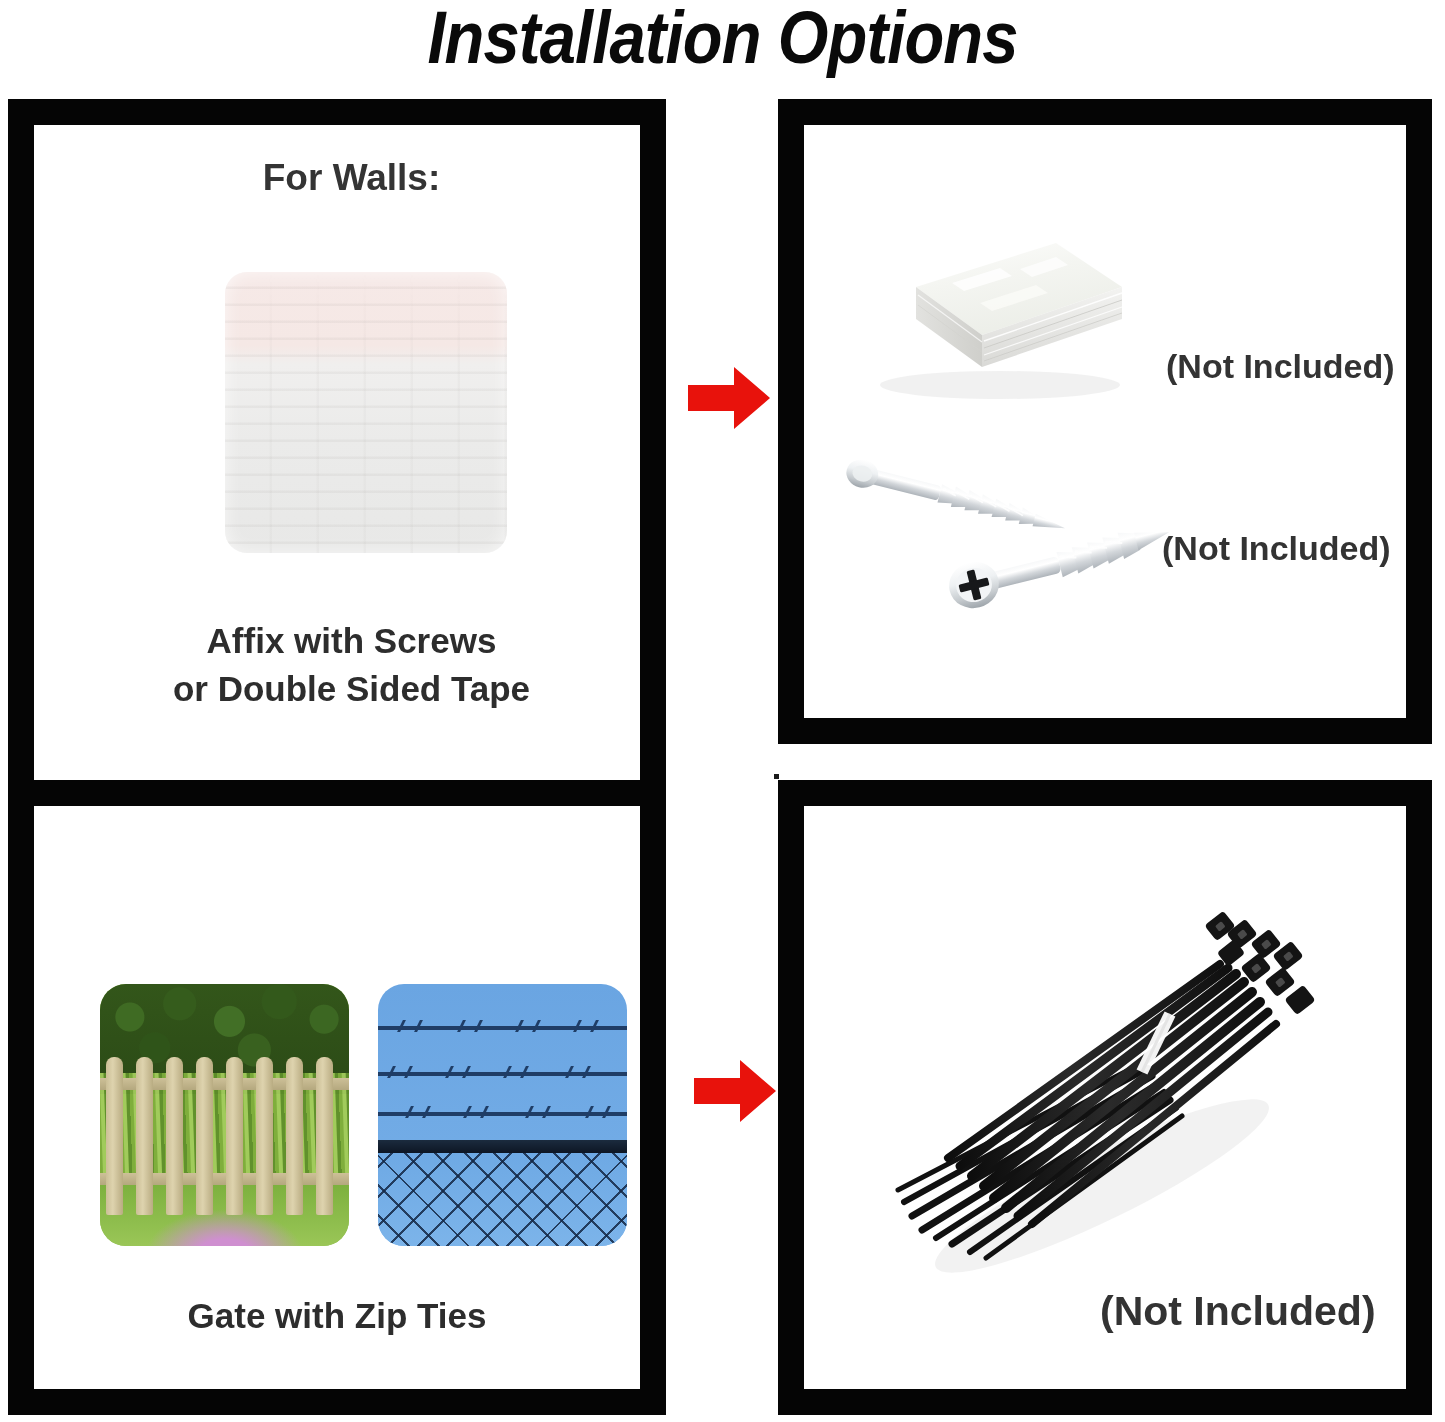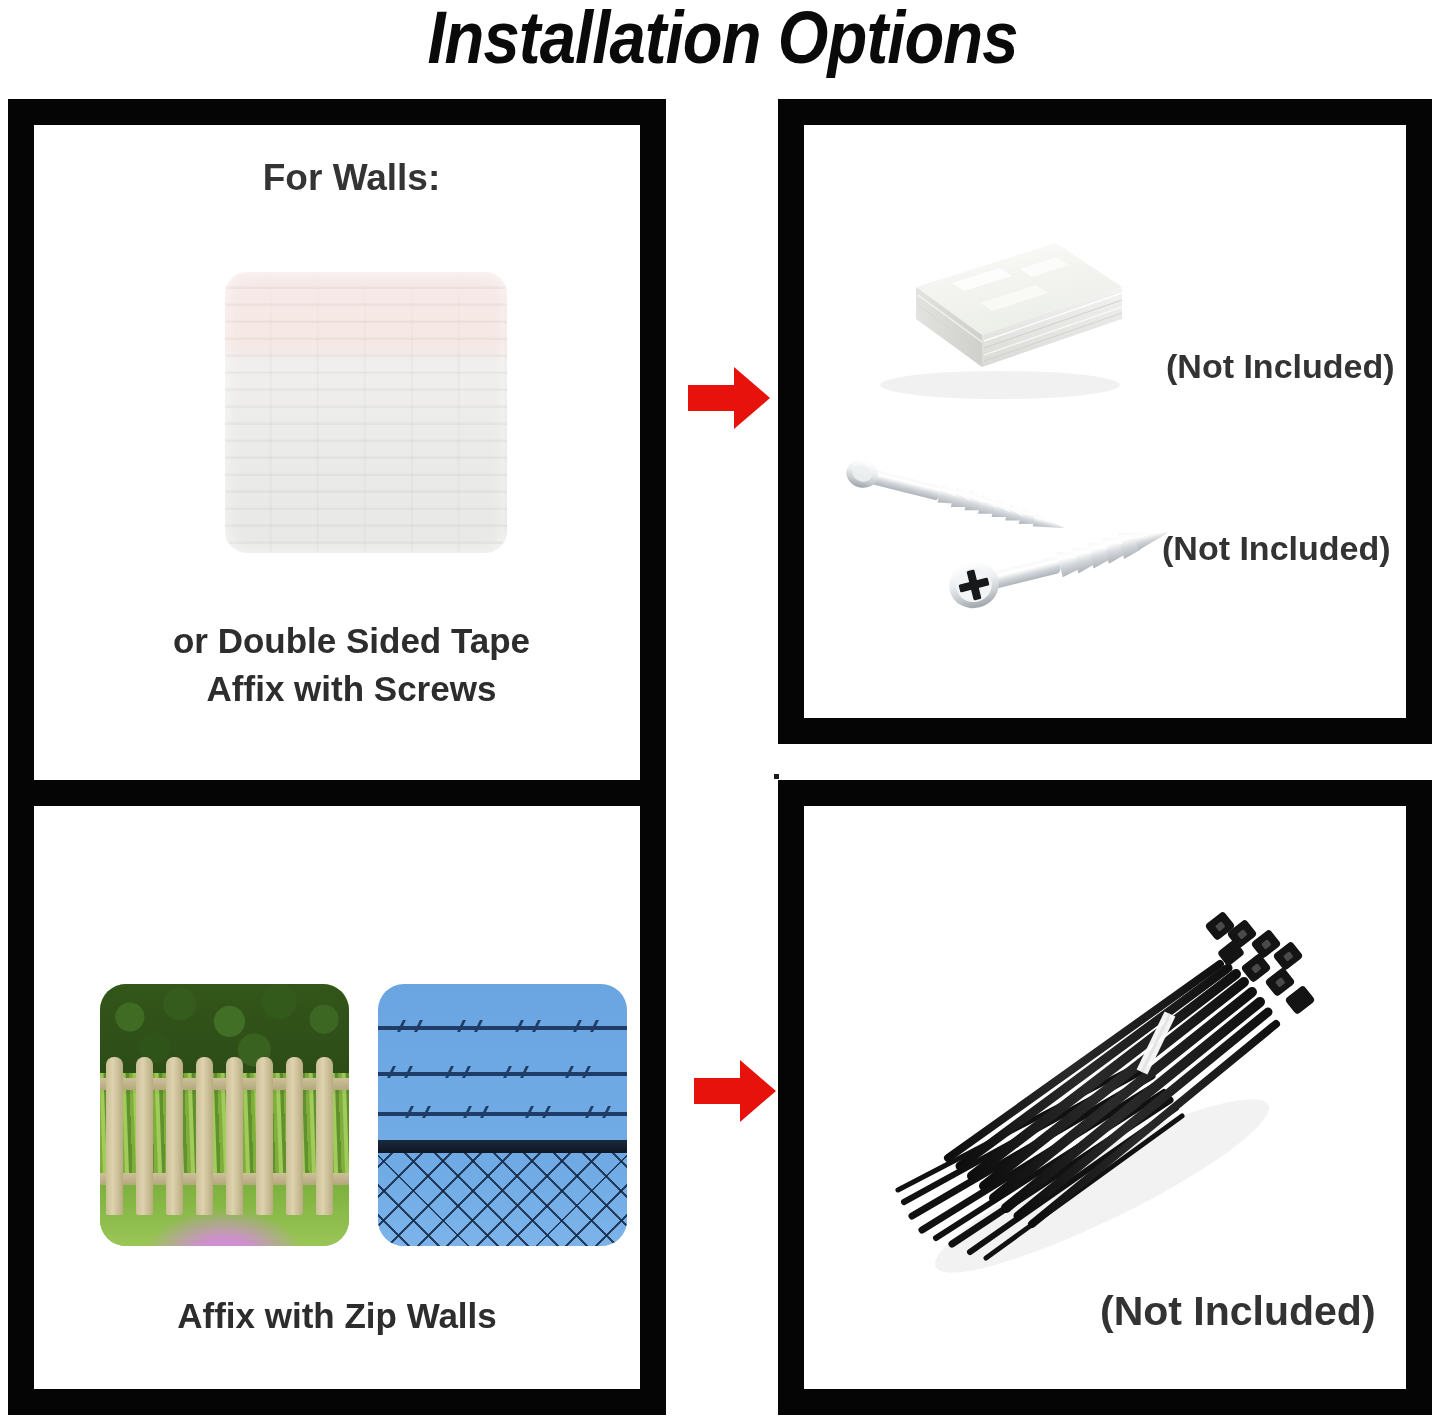--- a/index.html
+++ b/index.html
@@ -279,22 +279,22 @@
   <div class="title">Installation Options</div>
 
   <div class="panel" id="panel-walls">
     <div class="panel-inner">
 
       <div class="panel-heading" id="heading-walls">For Walls:</div>
 
       <div class="brick"></div>
 
       <div class="caption" id="caption-walls">
+        <div>Affix with Screws</div>
         <div>or Double Sided Tape</div>
-        <div>Affix with Screws</div>
       </div>
 
     </div>
   </div>
 
   <svg class="arrow" id="arrow-top" viewBox="0 0 86 70">
     <path d="M2 22 L48 22 L48 4 L84 35 L48 66 L48 48 L2 48 Z" fill="#e8120c"></path>
   </svg>
 
   <div class="panel" id="panel-wall-hw">
@@ -456,21 +456,21 @@
           <div class="barb" style="left:30px;  top:122px;"></div>
           <div class="barb" style="left:88px;  top:122px;"></div>
           <div class="barb" style="left:150px; top:122px;"></div>
           <div class="barb" style="left:210px; top:122px;"></div>
 
           <div class="top-rail" style="top:156px;"></div>
           <div class="mesh" style="top:169px; height:93px;"></div>
         </div>
       </div>
 
-      <div class="caption" id="caption-fence">Affix with Zip Walls</div>
+      <div class="caption" id="caption-fence">Gate with Zip Ties</div>
 
     </div>
   </div>
 
   <svg class="arrow" id="arrow-bottom" viewBox="0 0 86 70">
     <path d="M2 22 L48 22 L48 4 L84 35 L48 66 L48 48 L2 48 Z" fill="#e8120c"></path>
   </svg>
 
   <div class="panel" id="panel-fence-hw">
     <div class="panel-inner">

